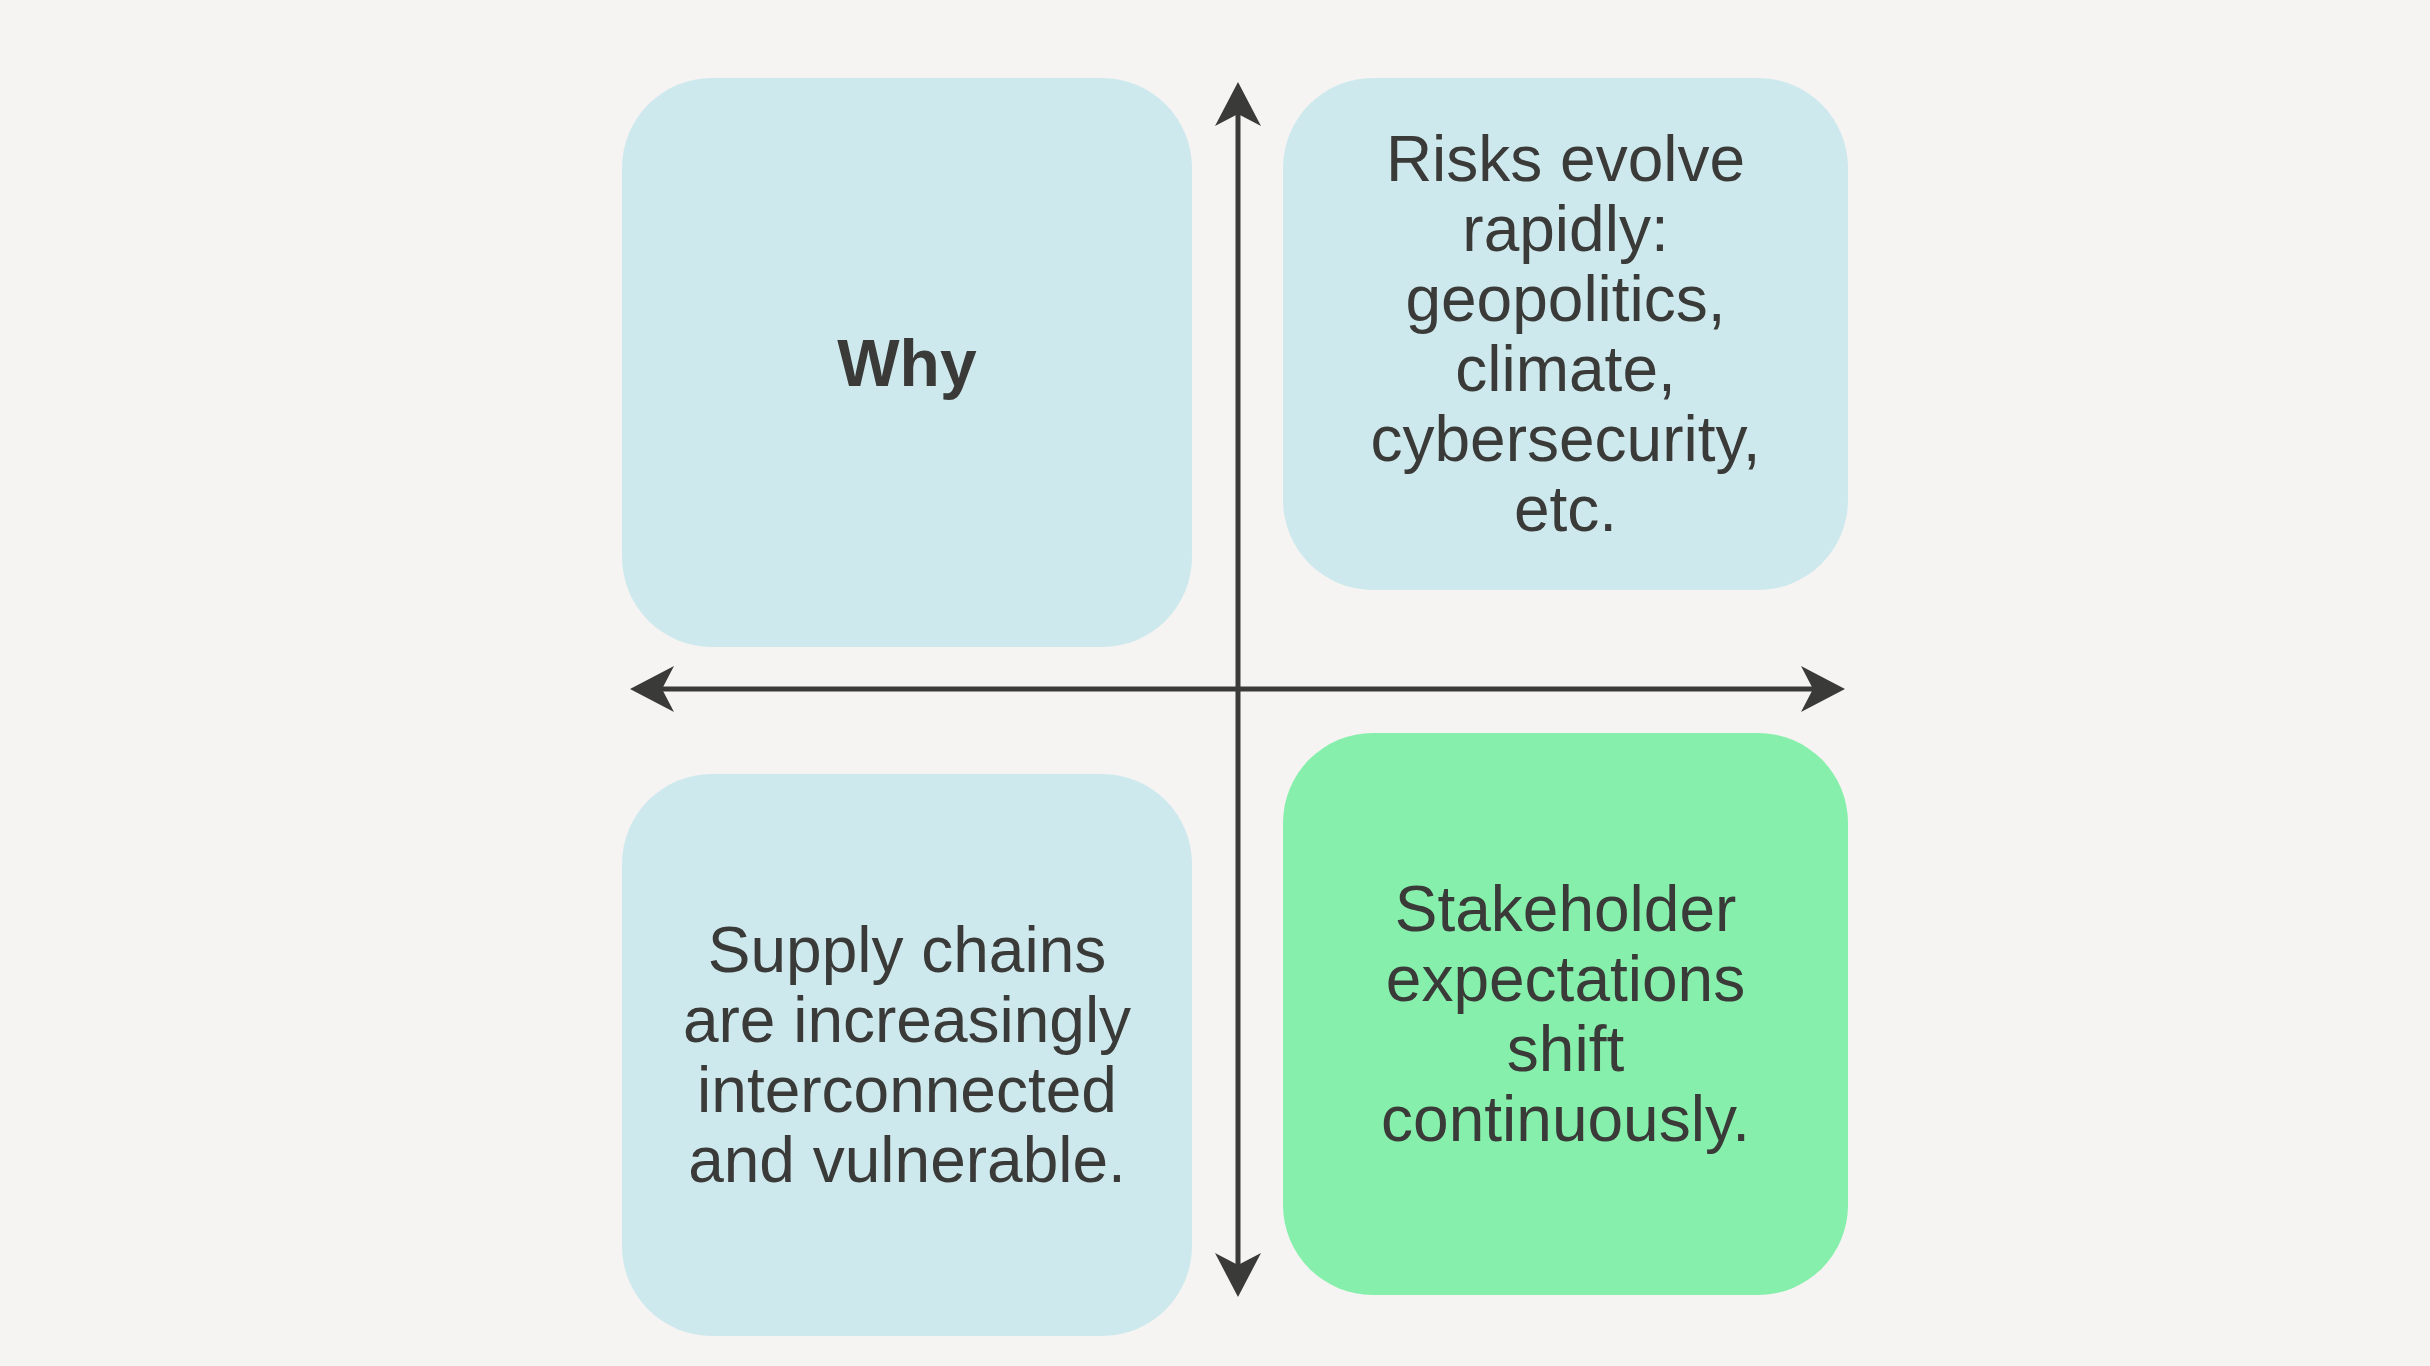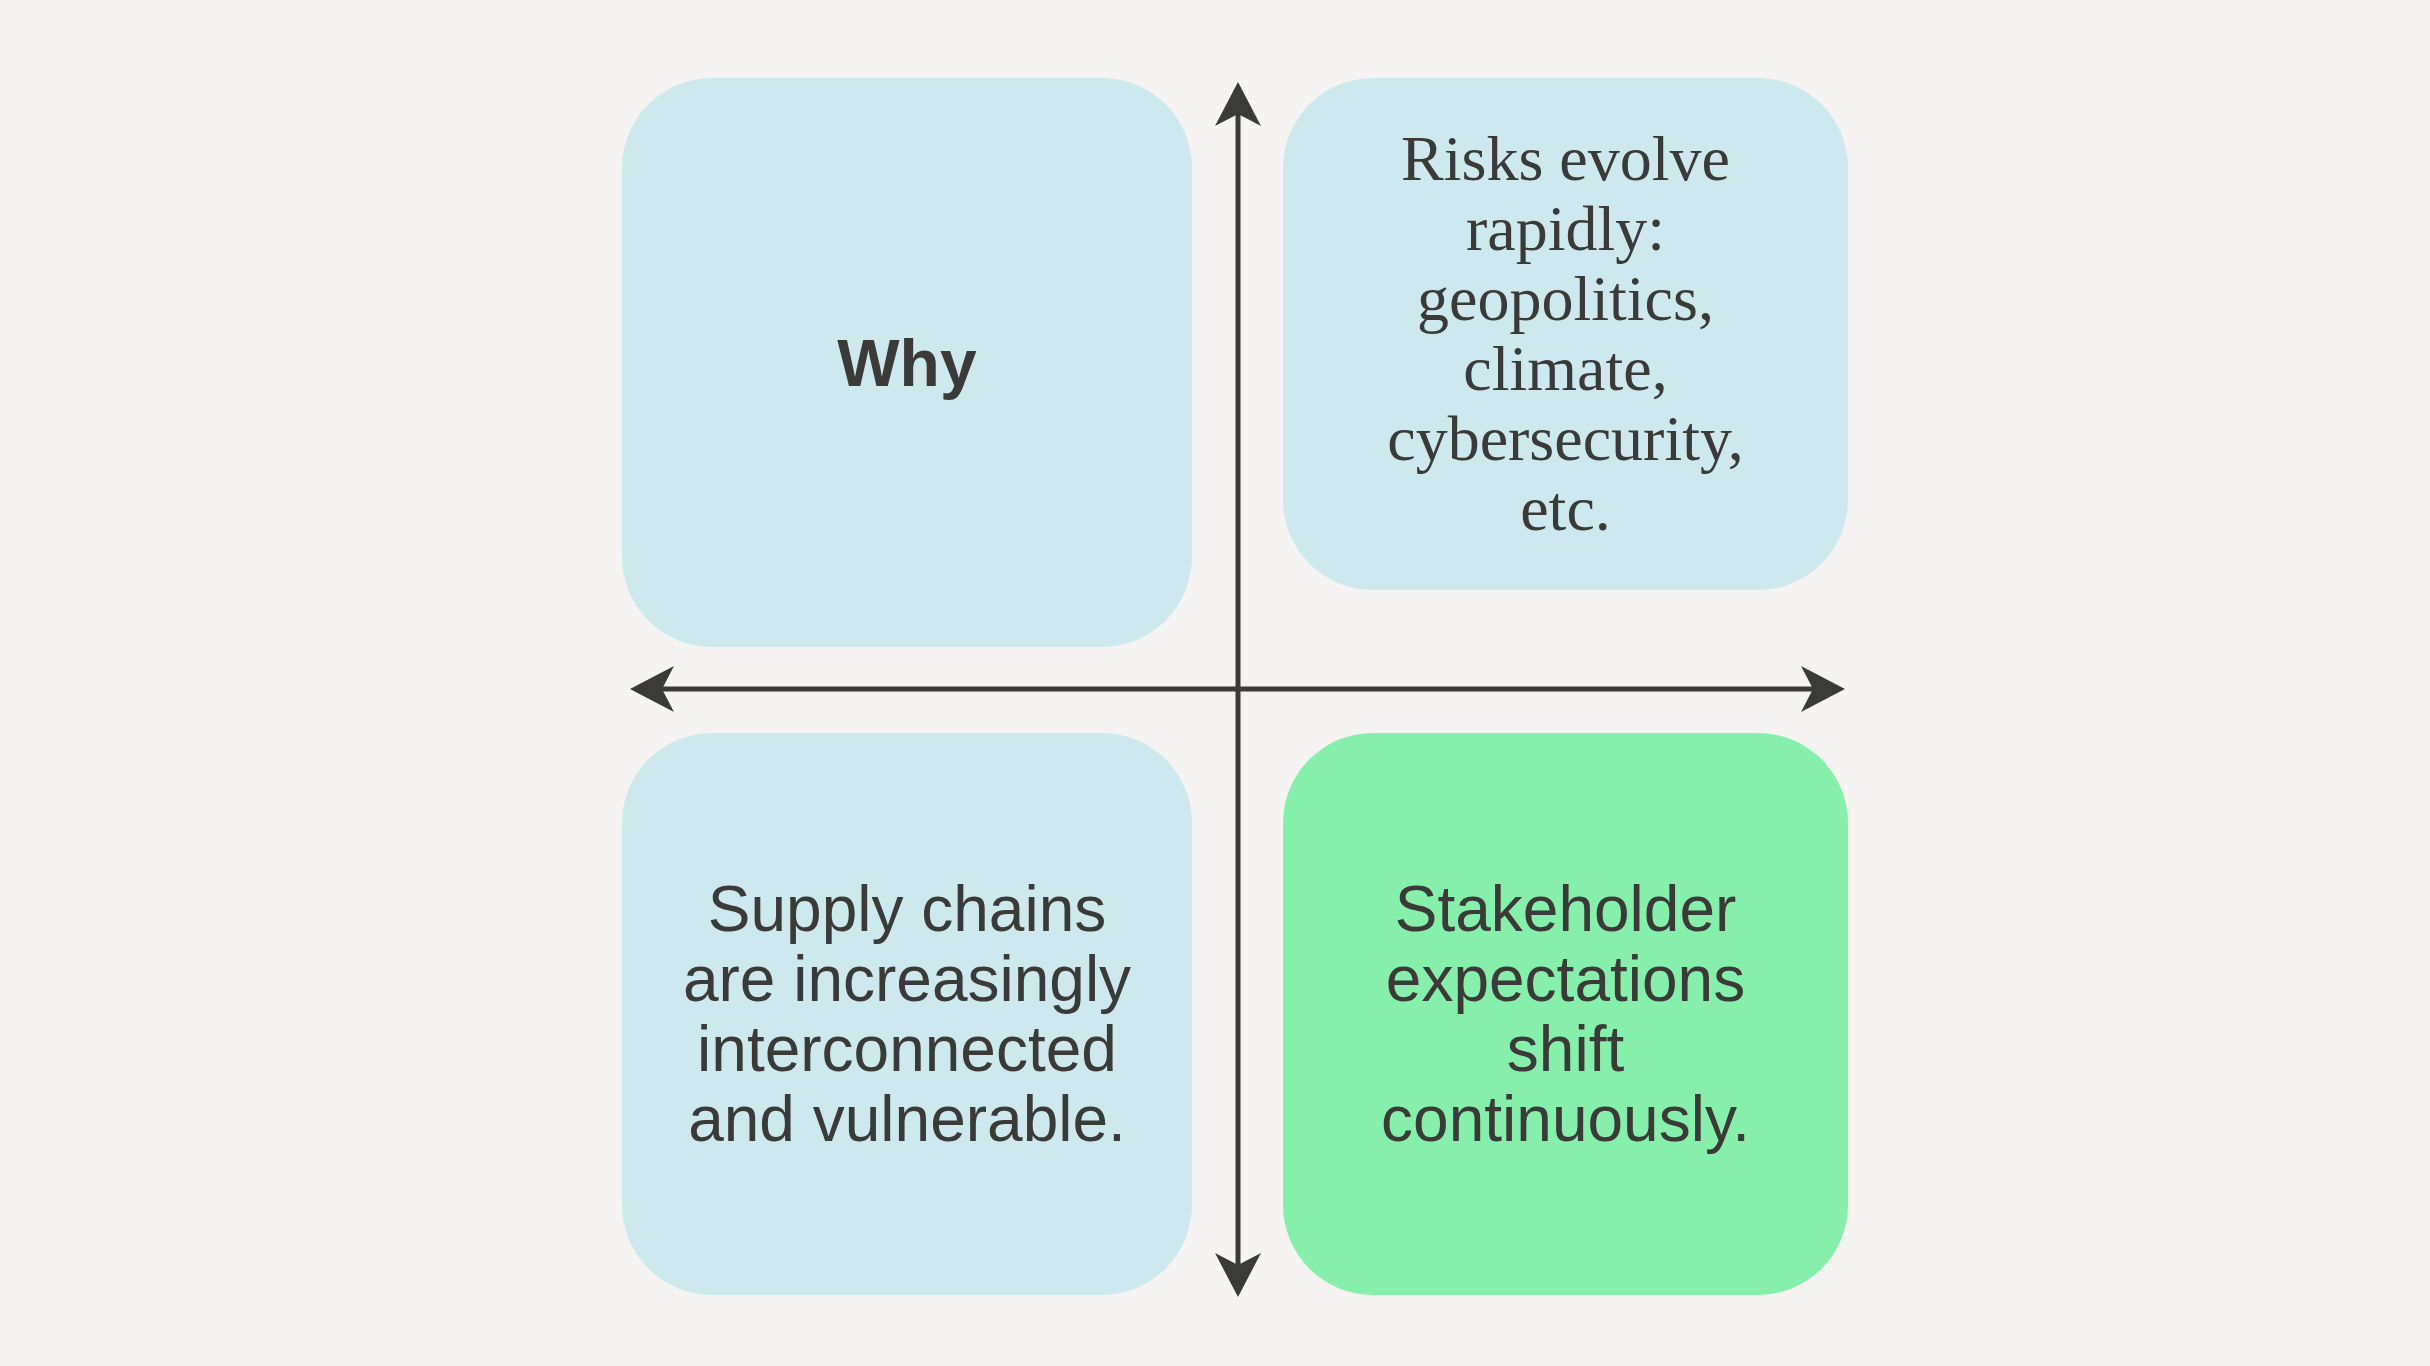--- a/index.html
+++ b/index.html
@@ -12,22 +12,22 @@
   }
   .quad {
     position: absolute;
     border-radius: 90px;
     display: flex;
     align-items: center;
     justify-content: center;
     text-align: center;
   }
   .q-tl { left: 622px;  top: 78px;  width: 570px; height: 569px; }
-  .q-tr { left: 1283px; top: 78px;  width: 565px; height: 512px; font-family: Liberation Serif, serif; }
-  .q-bl { left: 622px;  top: 733px; width: 570px; height: 562px; }
+  .q-tr { left: 1283px; top: 78px;  width: 565px; height: 512px; }
+  .q-bl { left: 622px;  top: 774px; width: 570px; height: 562px; }
   .q-br { left: 1283px; top: 733px; width: 565px; height: 562px; }
   .quad-text {
     font-size: 64px;
     line-height: 70px;
     white-space: pre-line;
     letter-spacing: 0;
   }
   .q-tl .quad-text { font-weight: 700; font-size: 66px; }
   .axes {
     position: absolute;

